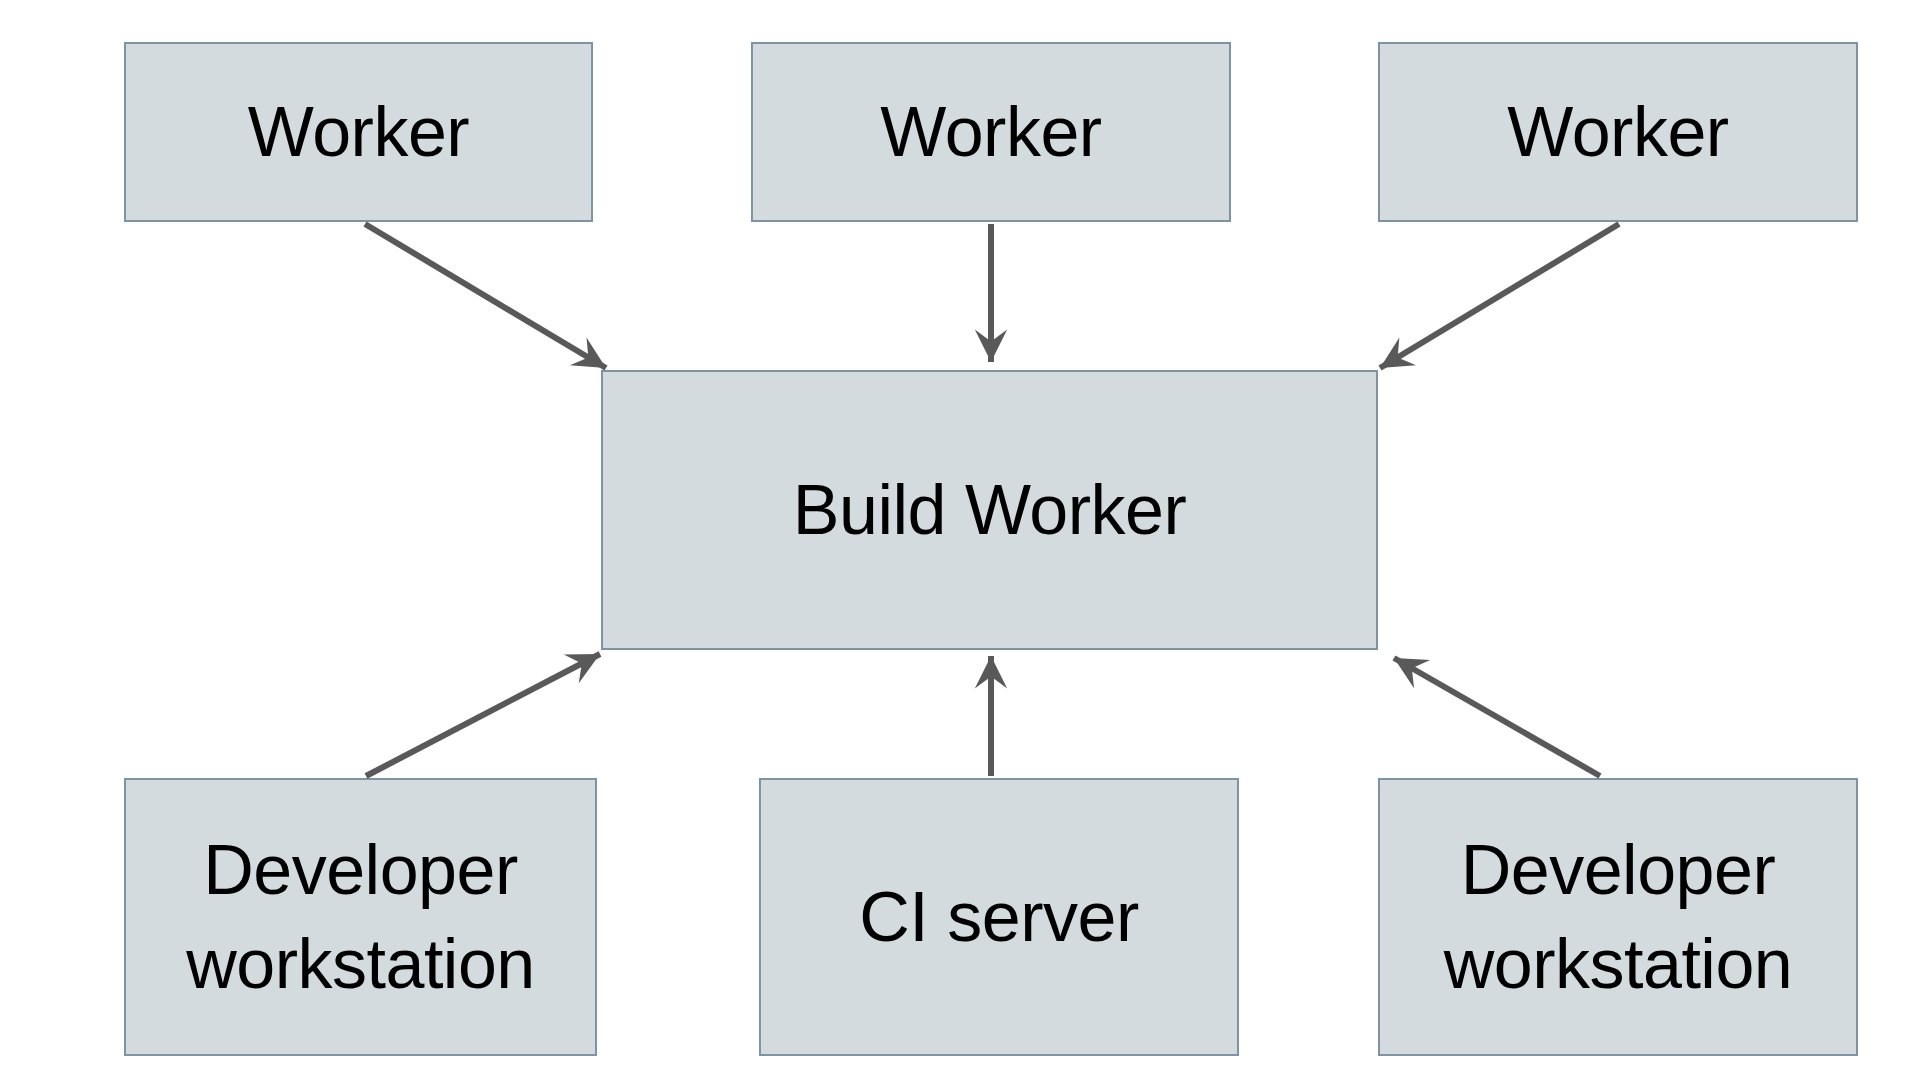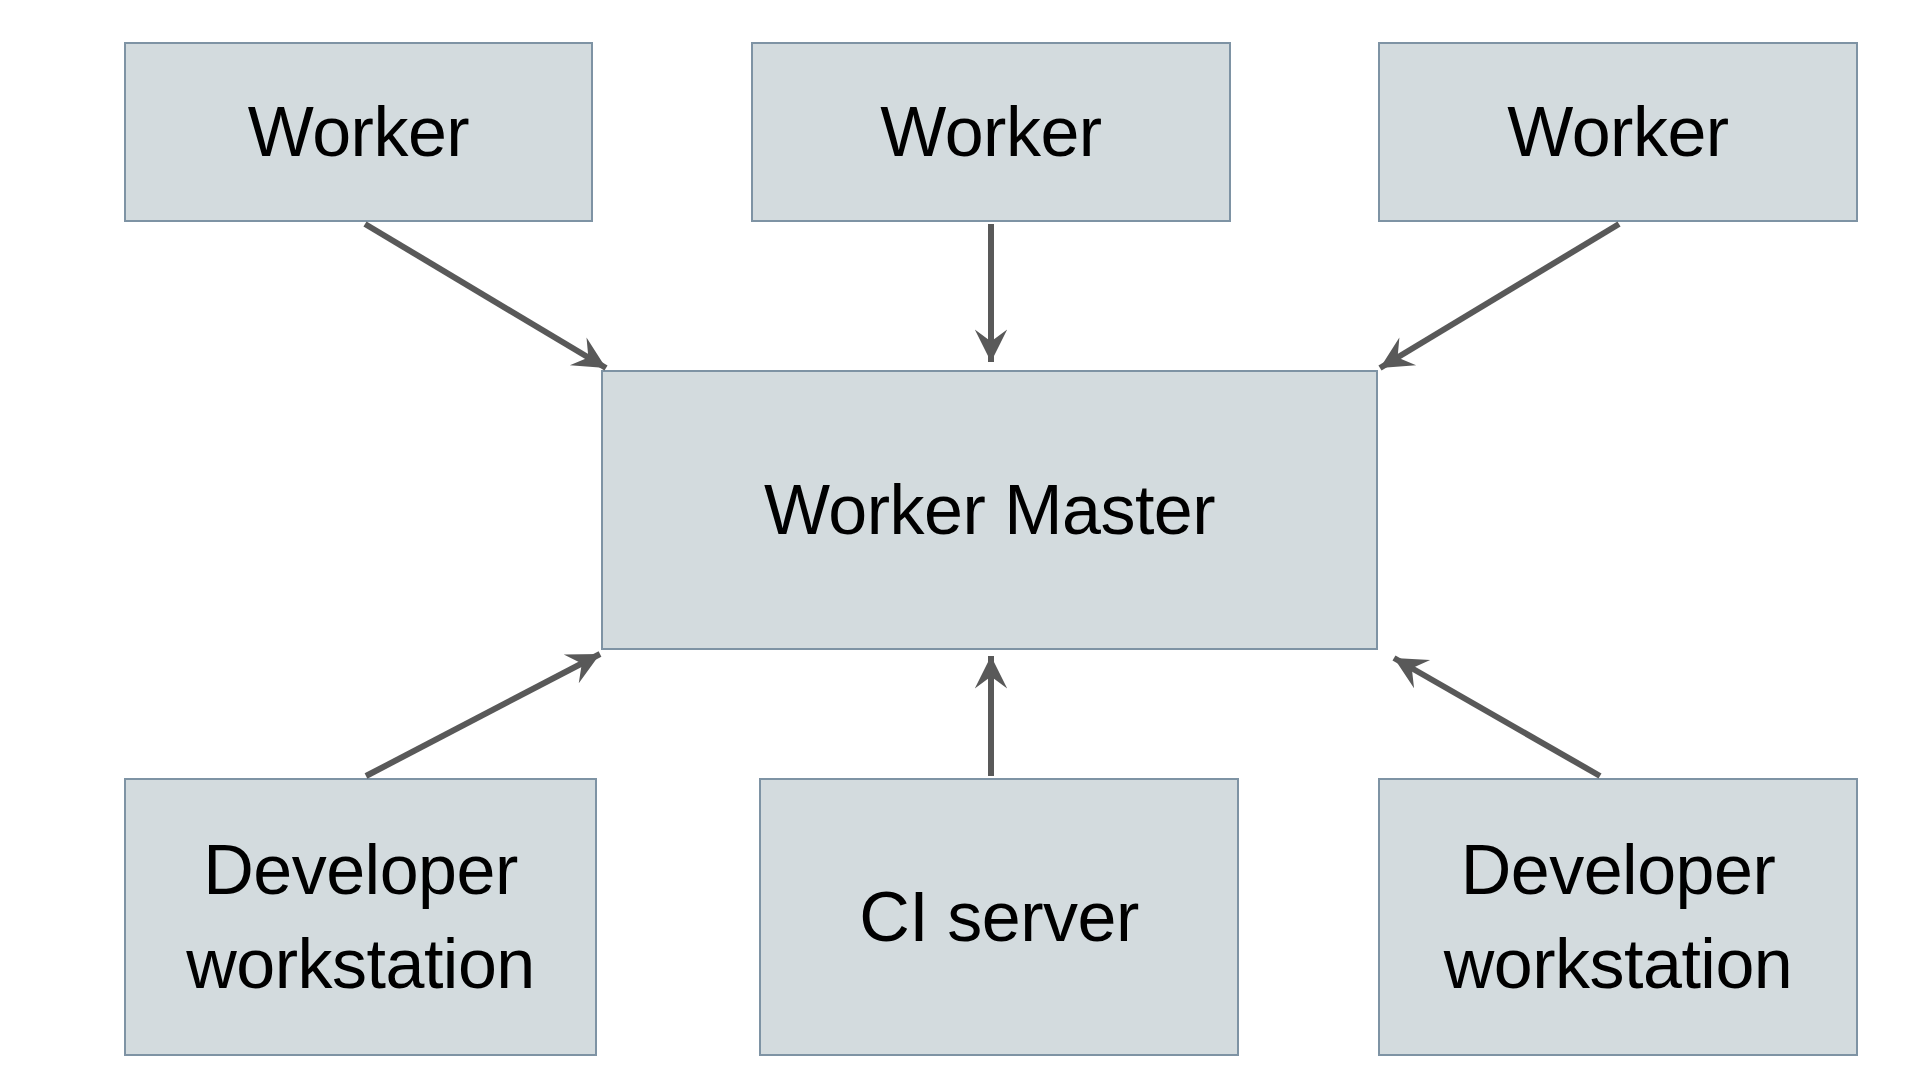--- a/index.html
+++ b/index.html
@@ -66,21 +66,21 @@
 
   <div class="node node-worker-2">
     <span>Worker</span>
   </div>
 
   <div class="node node-worker-3">
     <span>Worker</span>
   </div>
 
   <div class="node node-build-master">
-    <span>Worker Master</span>
+    <span>Build Worker</span>
   </div>
 
   <div class="node node-dev-left">
     <span>Developer workstation</span>
   </div>
 
   <div class="node node-ci-server">
     <span>CI server</span>
   </div>
 

